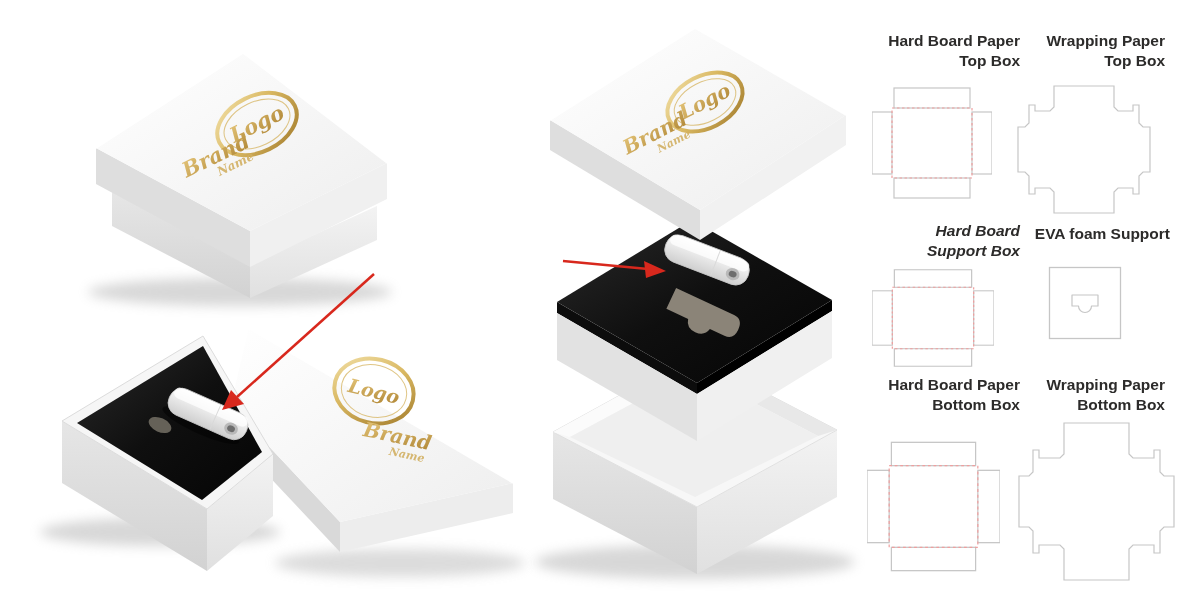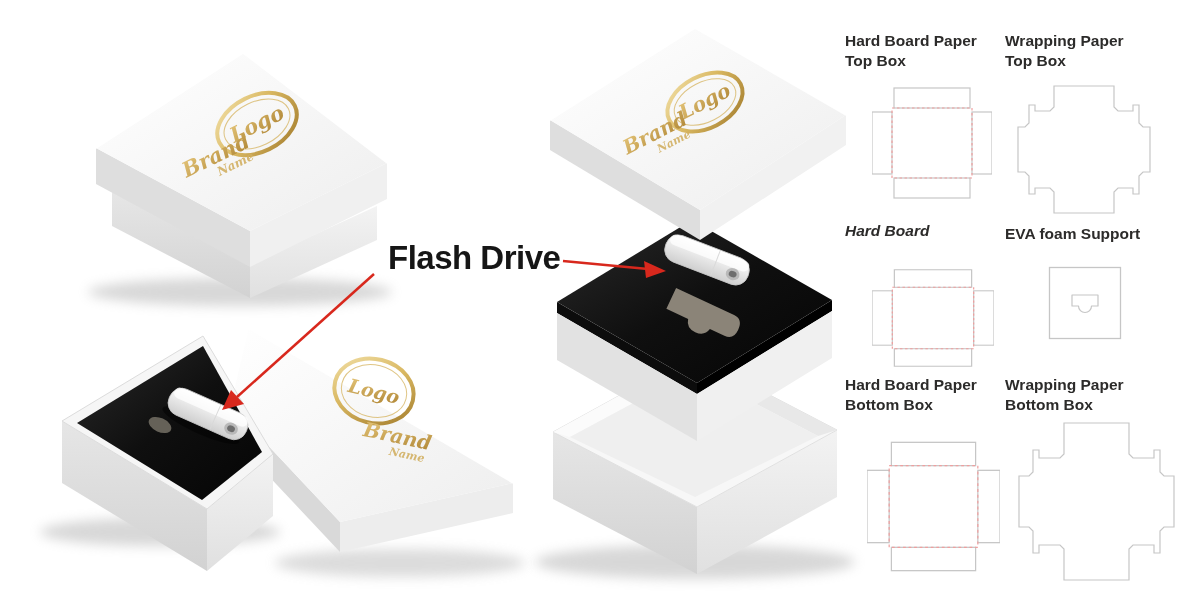--- a/index.html
+++ b/index.html
@@ -2,21 +2,21 @@
 <html><head>
 <meta charset="utf-8">
 <style>
   html,body{margin:0;padding:0;background:#ffffff;}
   .stage{position:relative;width:1200px;height:600px;background:#ffffff;overflow:hidden;
          font-family:"Liberation Sans",sans-serif;}
   .stage svg{display:block;}
   .illu{position:absolute;left:0;top:0;}
   .flash-label{position:absolute;left:388px;top:239px;font-size:33px;font-weight:600;
                color:#161616;letter-spacing:-0.5px;white-space:nowrap;}
-  .dl-label{position:absolute;text-align:left;font-size:15.5px;font-weight:700;
+  .dl-label{position:absolute;text-align:right;font-size:15.5px;font-weight:700;
             line-height:20px;color:#2c2b2a;}
   .dl-label span{display:block;}
   .dl{position:absolute;}
   .script{font-family:"DejaVu Serif",serif;font-style:italic;font-weight:bold;}
 </style>
 </head>
 <body>
 
 <div class="stage">
 
@@ -161,34 +161,34 @@
     </g>
 
     <g>
       <line x1="563" y1="261" x2="648" y2="269" stroke="#d8281d" stroke-width="2.5"></line>
       <polygon points="666,271 644,261 646,278" fill="#d8281d"></polygon>
       <line x1="374" y1="274" x2="237" y2="397" stroke="#d8281d" stroke-width="2.5"></line>
       <polygon points="222,410 231,390 244,404" fill="#d8281d"></polygon>
     </g>
   </svg>
 
-  <div class="flash-label">Flash Drive</div>
 
   <div>
 
     <div class="dl-label" style="left:845px;top:31px;width:175px;">
       <span>Hard Board Paper</span>
       <span>Top Box</span>
     </div>
     <div class="dl-label" style="left:1005px;top:31px;width:160px;">
       <span>Wrapping Paper</span>
       <span>Top Box</span>
     </div>
     <div class="dl-label" style="left:845px;top:221px;width:175px;font-style:italic;">
       <span>Hard Board</span>
+      <span>Support Box</span>
     </div>
     <div class="dl-label" style="left:1005px;top:224px;width:165px;">
       <span>EVA foam Support</span>
       <span></span>
     </div>
     <div class="dl-label" style="left:845px;top:375px;width:175px;">
       <span>Hard Board Paper</span>
       <span>Bottom Box</span>
     </div>
     <div class="dl-label" style="left:1005px;top:375px;width:160px;">

